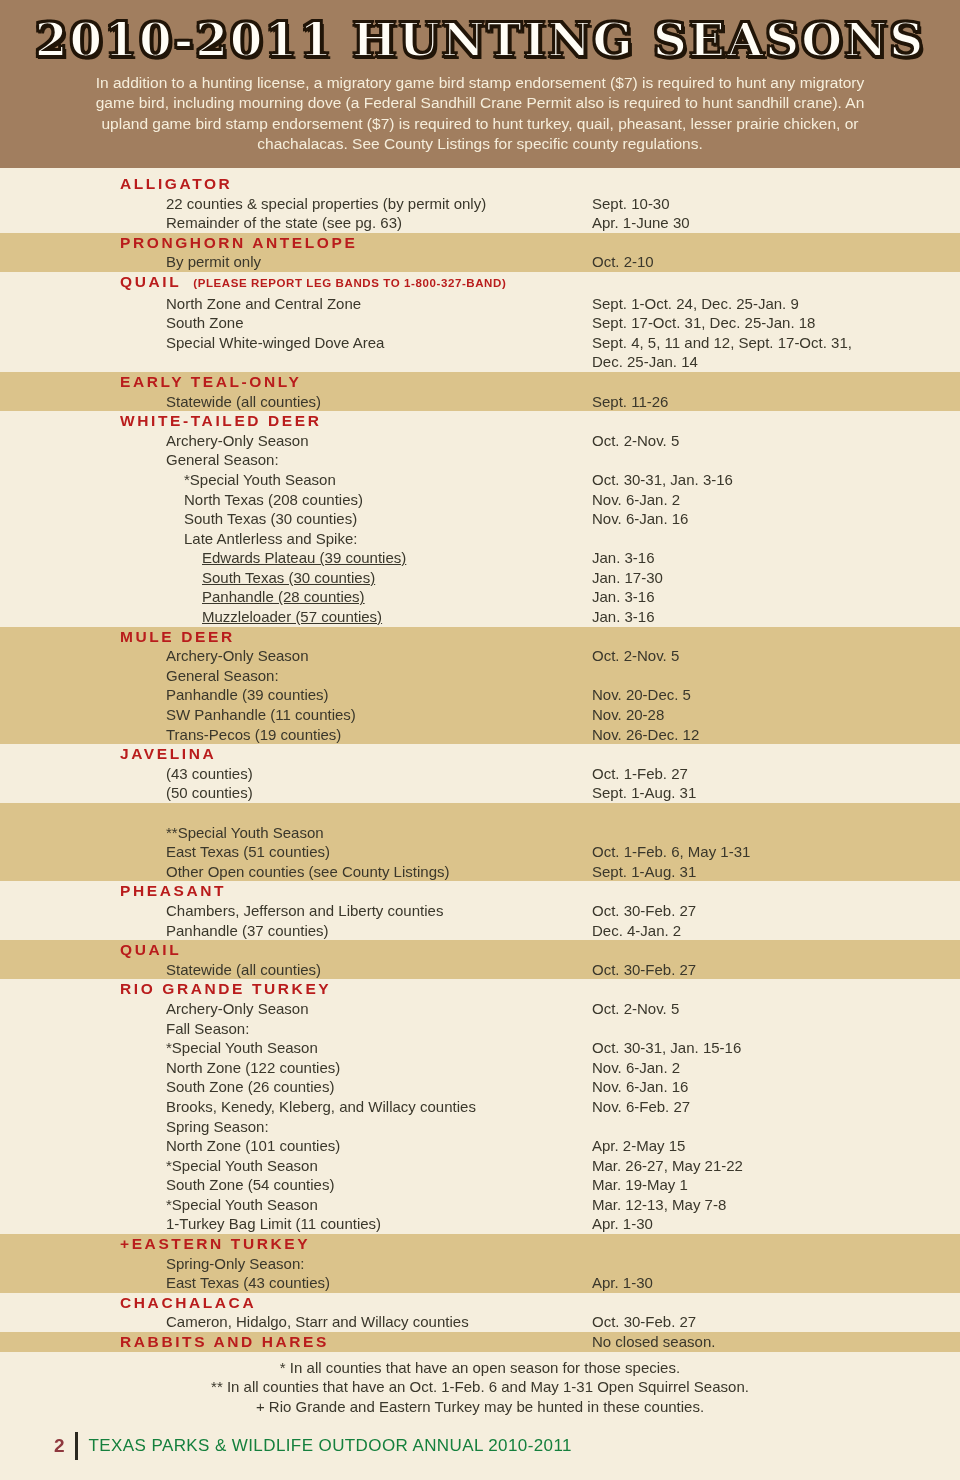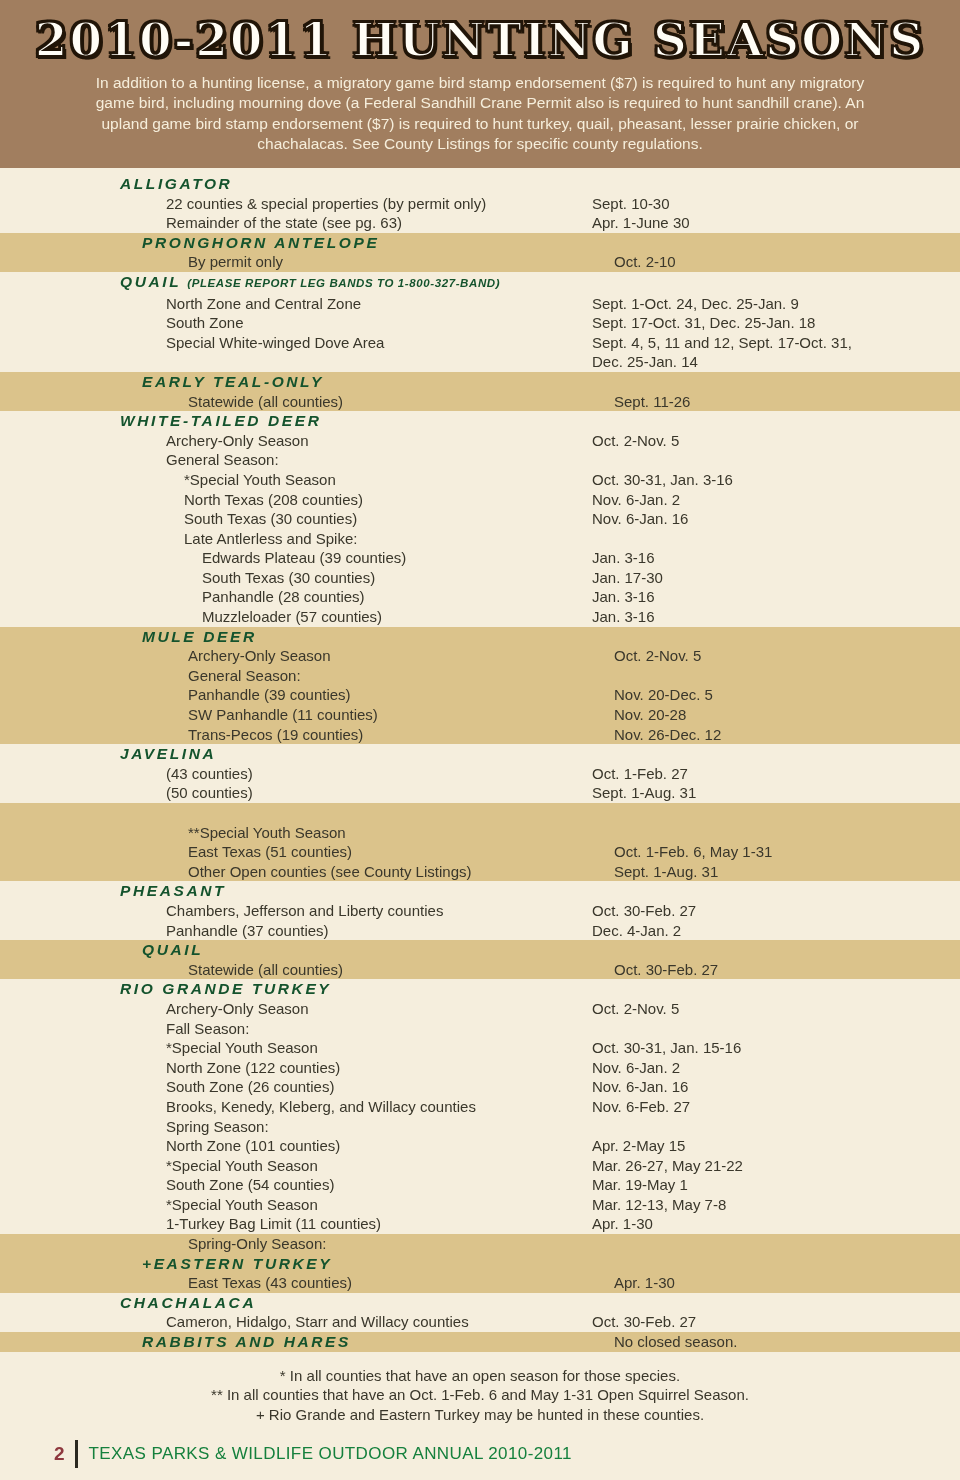--- a/index.html
+++ b/index.html
@@ -32,50 +32,49 @@
   }
   .masthead p{
     margin:7px auto 11px;
     max-width:780px;
     font-size:15.5px;
     line-height:20.4px;
     color:#f6eedb;
   }
   
   .seasons{padding-top:6px;}
-  .sec.dark{background:var(--band-dark,#dbc38b);padding-left:22px;}
+  .sec.dark{background:var(--band-dark,#dbc38b);}
   .sec.light{background:var(--band-light,#f5eedd);}
   .srow{
     display:grid;
     grid-template-columns:592px 1fr;
     line-height:19.6px;
     min-height:19.6px;
     font-size:15px;
   }
   .srow .label{padding-left:166px;}
   .srow .label.i2{padding-left:184px;}
-  .srow .label.i3{padding-left:202px;}
+  .srow .label.i3{padding-left:202px;text-decoration:underline;}
   .srow.header .label{
     padding-left:120px;
     font-weight:bold;
     font-size:15.5px;
     letter-spacing:2.6px;
-    color:#14532d;
-    font-style:italic;
+    color:#b91c1c;
   }
   .srow.header .note{
     font-weight:bold;
     font-size:11.5px;
     letter-spacing:0.6px;
-    margin-left:6px;
+    margin-left:12px;
   }
   .date{max-width:290px;}
   
   .footnotes{
-    margin-top:14px;
+    margin-top:6px;
     text-align:center;
     font-size:15px;
     line-height:19.8px;
   }
   
   .pagefooter{
     display:flex;
     align-items:center;
     margin:15px 0 0 54px;
   }
@@ -332,26 +331,26 @@
         <div class="srow">
           <span class="label i1">*Special Youth Season</span>
           <span class="date">Mar. 12-13, May 7-8</span>
         </div>
         <div class="srow">
           <span class="label i1">1-Turkey Bag Limit (11 counties)</span>
           <span class="date">Apr. 1-30</span>
         </div>
       </section>
       <section class="sec dark">
+        <div class="srow header">
+          <span class="label"><span>+EASTERN TURKEY</span></span>
+          <span class="date"></span>
+        </div>
         <div class="srow">
           <span class="label i1">Spring-Only Season:</span>
-          <span class="date"></span>
-        </div>
-        <div class="srow header">
-          <span class="label"><span>+EASTERN TURKEY</span></span>
           <span class="date"></span>
         </div>
         <div class="srow">
           <span class="label i1">East Texas (43 counties)</span>
           <span class="date">Apr. 1-30</span>
         </div>
       </section>
       <section class="sec light">
         <div class="srow header">
           <span class="label"><span>CHACHALACA</span></span>

